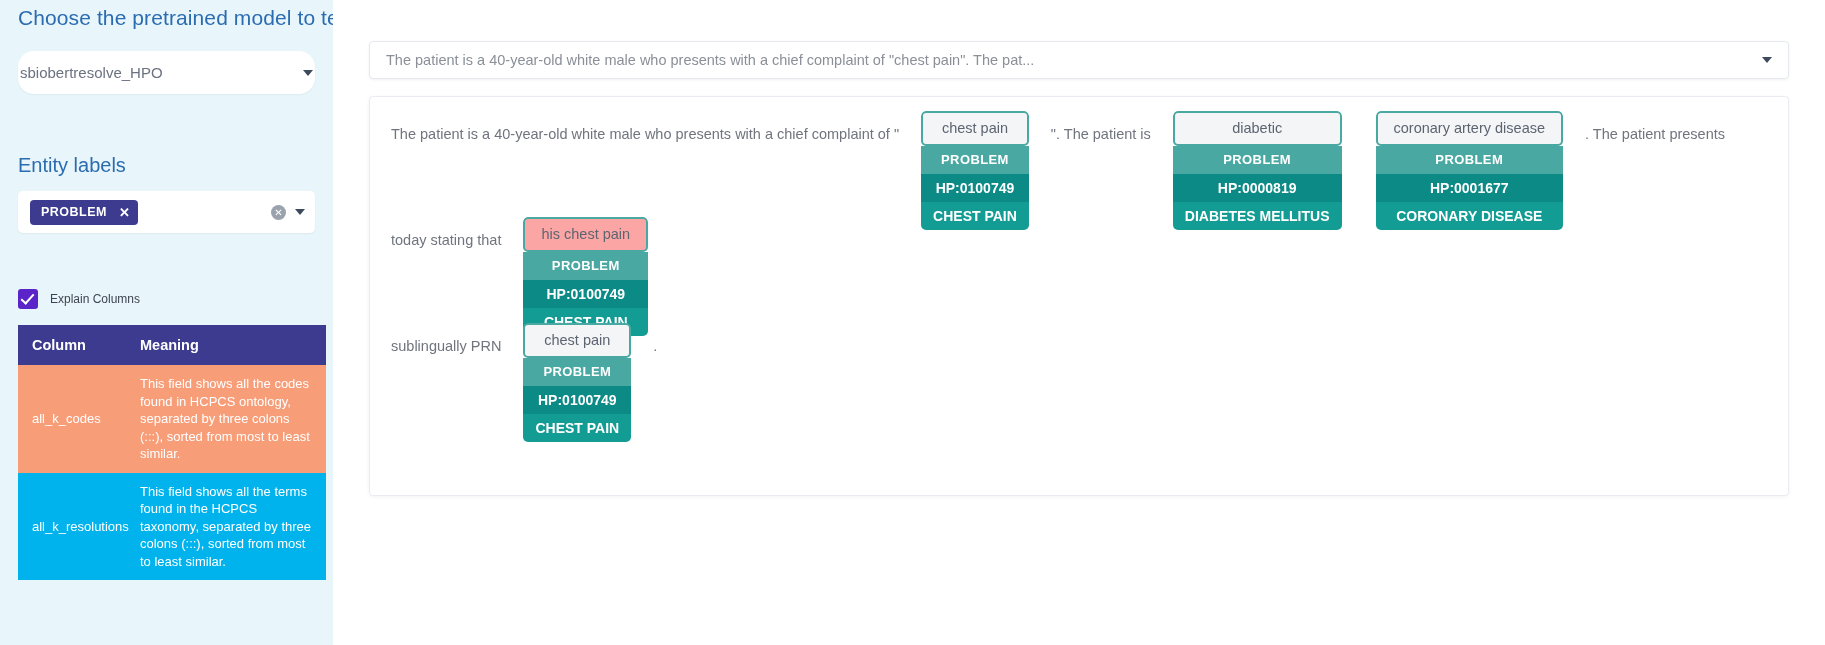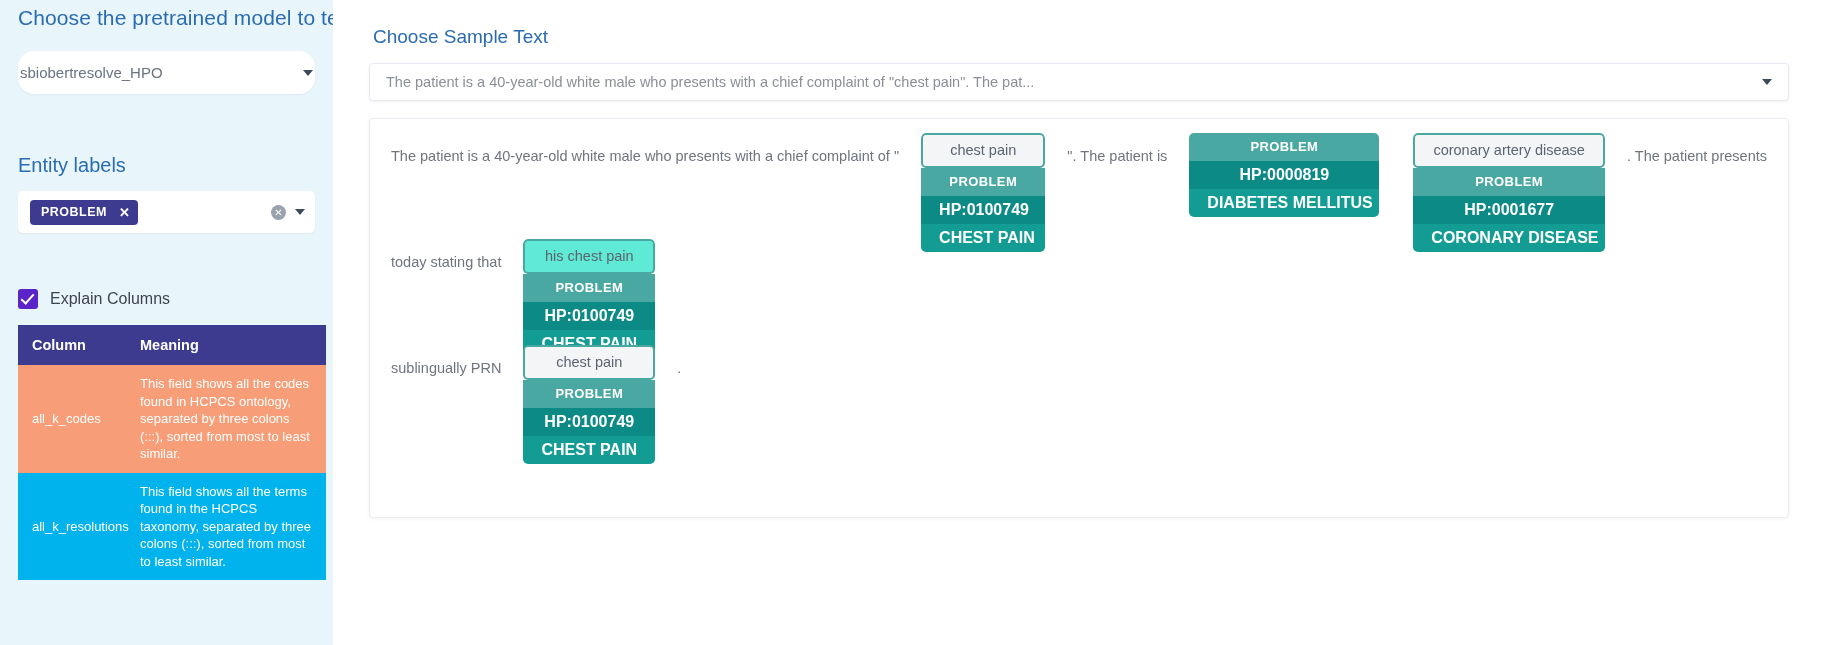--- a/index.html
+++ b/index.html
@@ -90,21 +90,21 @@
     border-radius: 3px;
     position: relative;
   }
   .checkbox::after {
     content: "";
     position: absolute; left: 6px; top: 2px;
     width: 5px; height: 11px;
     border: solid #fff; border-width: 0 2.4px 2.4px 0;
     transform: rotate(42deg);
   }
-  .checkbox-label { font-size: 16px; color: #3f4350; }
+  .checkbox-label { font-size: 12px; color: #3f4350; }
 
   table.meaning-table {
     margin-top: 16px;
     width: 308px;
     border-collapse: collapse;
     table-layout: fixed;
     padding-left: 45px;
   }
   table.meaning-table th {
     background: #3c3b8f;
@@ -206,24 +206,24 @@
     color: #ffffff;
     font-size: 13px;
     font-weight: 700;
     letter-spacing: .4px;
     text-align: center;
     padding: 6px 12px;
     line-height: 16px;
   }
   .ent-code, .ent-term {
     color: #ffffff;
-    font-size: 16px;
+    font-size: 14px;
     font-weight: 700;
     text-align: center;
-    padding: 6px 18px;
+    padding: 6px 12px;
     line-height: 16px;
   }
 </style>
 </head>
 <body>
 
 <div class="app">
 
   <aside class="sidebar">
     <div class="sidebar-title">Choose the pretrained model to test</div>
@@ -264,55 +264,55 @@
         </tr>
         <tr class="row-res">
           <td>all_k_resolutions</td>
           <td>This field shows all the terms found in the HCPCS taxonomy, separated by three colons (:::), sorted from most to least similar.</td>
         </tr>
       </tbody>
     </table>
   </aside>
 
   <main class="main">
-    <div class="main-title">Choose Sample Text</div>
 
     <div class="sample-select">
       <span class="sample-value">The patient is a 40-year-old white male who presents with a chief complaint of "chest pain". The pat...</span>
       <span class="sample-caret"></span>
     </div>
 
     <div class="result-card">
       <div id="ner-container">
           <div class="ner-line">
             <span class="txt sp">The patient is a 40-year-old white male who presents with a chief complaint of "</span>
             <span class="entity">
               <span class="ent-surface" style="background: rgb(244, 245, 247); border-color: rgb(74, 168, 163);">chest pain</span>
               <span class="ent-label" style="background: rgb(74, 168, 163);">PROBLEM</span>
               <span class="ent-code" style="background: rgb(11, 138, 134);">HP:0100749</span>
               <span class="ent-term" style="background: rgb(19, 156, 147);">CHEST PAIN</span>
             </span>
             <span class="txt sp">". The patient is</span>
             <span class="entity">
+              <span class="ent-surface" style="background: rgb(244, 245, 247); border-color: rgb(74, 168, 163);">diabetic</span>
               <span class="ent-label" style="background: rgb(74, 168, 163);">PROBLEM</span>
               <span class="ent-code" style="background: rgb(11, 138, 134);">HP:0000819</span>
               <span class="ent-term" style="background: rgb(19, 156, 147);">DIABETES MELLITUS</span>
             </span>
             <span class="entity">
               <span class="ent-surface" style="background: rgb(244, 245, 247); border-color: rgb(74, 168, 163);">coronary artery disease</span>
               <span class="ent-label" style="background: rgb(74, 168, 163);">PROBLEM</span>
               <span class="ent-code" style="background: rgb(11, 138, 134);">HP:0001677</span>
               <span class="ent-term" style="background: rgb(19, 156, 147);">CORONARY DISEASE</span>
             </span>
             <span class="txt sp">. The patient presents</span>
           </div>
           <div class="ner-line">
             <span class="txt sp">today stating that</span>
             <span class="entity">
-              <span class="ent-surface" style="background: #5eead4; border-color: rgb(74, 168, 163);">his chest pain</span>
+              <span class="ent-surface" style="background: #fca5a5; border-color: rgb(74, 168, 163);">his chest pain</span>
               <span class="ent-label" style="background: rgb(74, 168, 163);">PROBLEM</span>
               <span class="ent-code" style="background: rgb(11, 138, 134);">HP:0100749</span>
               <span class="ent-term" style="background: rgb(19, 156, 147);">CHEST PAIN</span>
             </span>
           </div>
           <div class="ner-line">
             <span class="txt sp">sublingually PRN</span>
             <span class="entity">
               <span class="ent-surface" style="background: rgb(244, 245, 247); border-color: rgb(74, 168, 163);">chest pain</span>
               <span class="ent-label" style="background: rgb(74, 168, 163);">PROBLEM</span>

